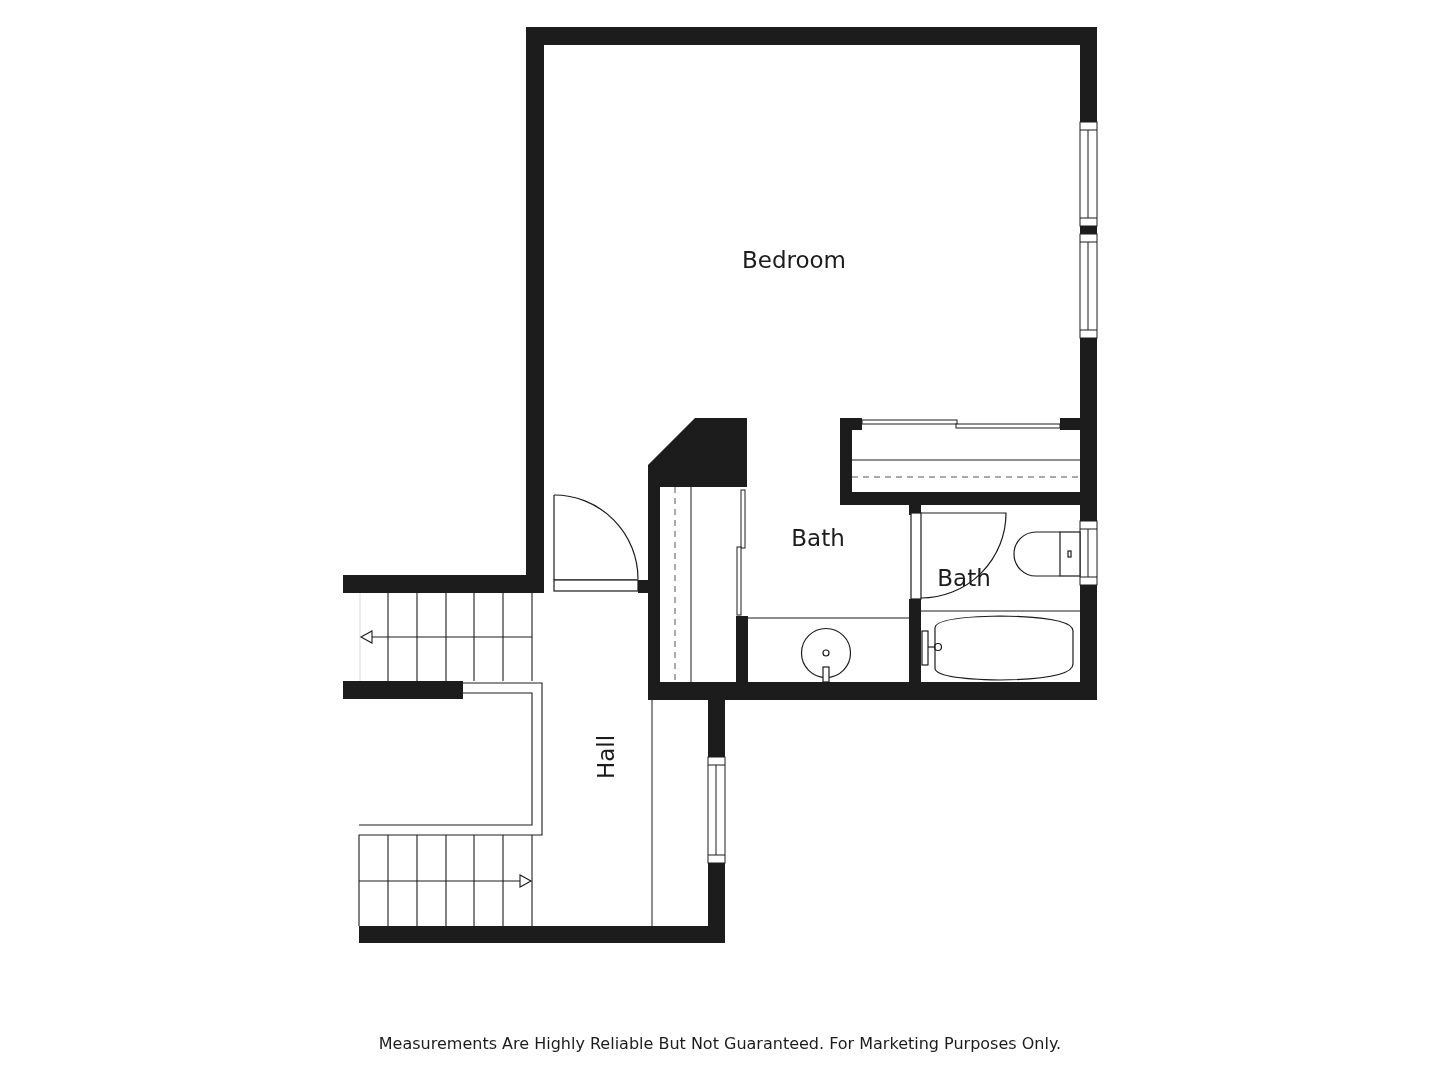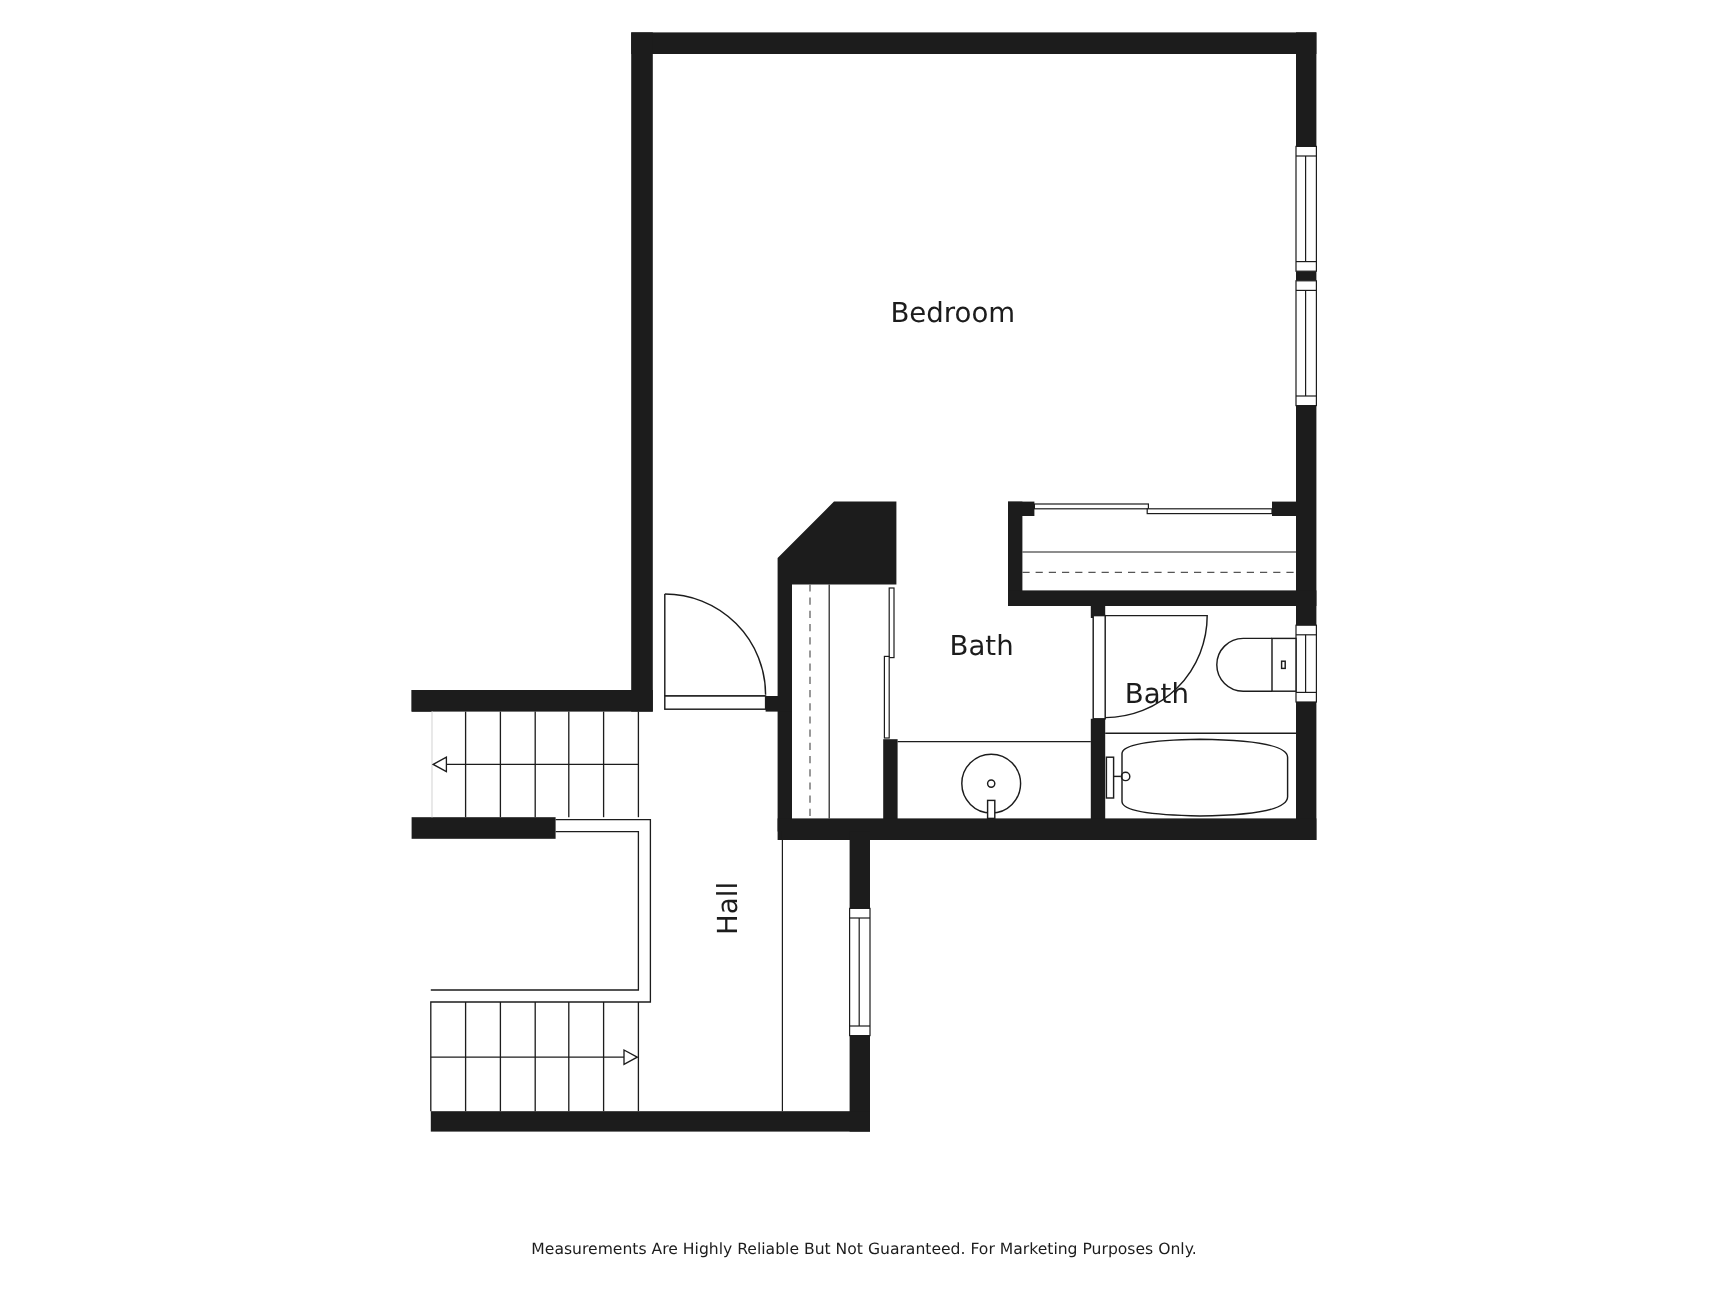--- a/index.html
+++ b/index.html
@@ -1,19 +1,19 @@
 <!DOCTYPE html>
 <html><head>
 <meta charset="utf-8">
 <style>
   html, body { margin:0; padding:0; background:#ffffff; }
   body { width:1440px; height:1080px; position:relative; overflow:hidden; font-family:"DejaVu Sans", sans-serif; }
   #plan { position:absolute; left:0; top:0; width:1440px; height:1080px; }
   .room-label { font-family:"DejaVu Sans", sans-serif; font-size:23px; fill:#1c1c1c; }
-  .footer { position:absolute; left:0; top:1034px; width:1440px; text-align:center; font-family:"DejaVu Sans", sans-serif; font-size:13px; color:#1c1c1c; }
+  .footer { position:absolute; left:0; top:1034px; width:1440px; text-align:center; font-family:"DejaVu Sans", sans-serif; font-size:16px; color:#1c1c1c; }
 </style>
 </head>
 <body>
 
 <svg id="plan" viewBox="0 0 1440 1080" xmlns="http://www.w3.org/2000/svg">
 
   <g fill="#1c1c1c">
 
     <rect x="526" y="27" width="571" height="18"></rect>
     <rect x="526" y="27" width="18" height="566"></rect>

